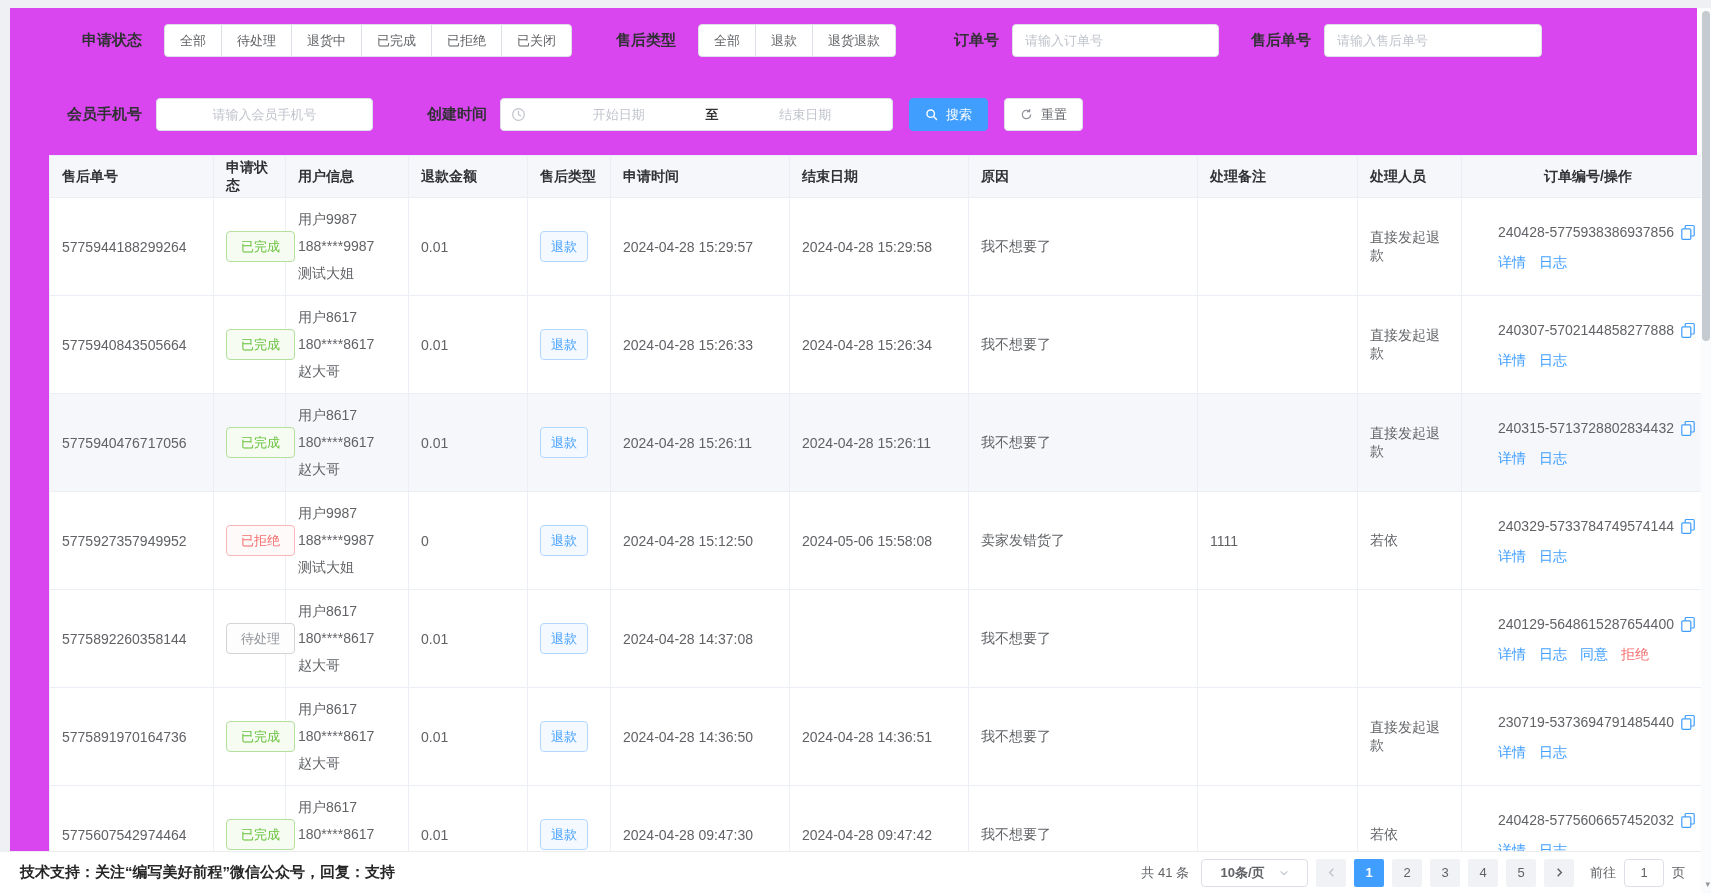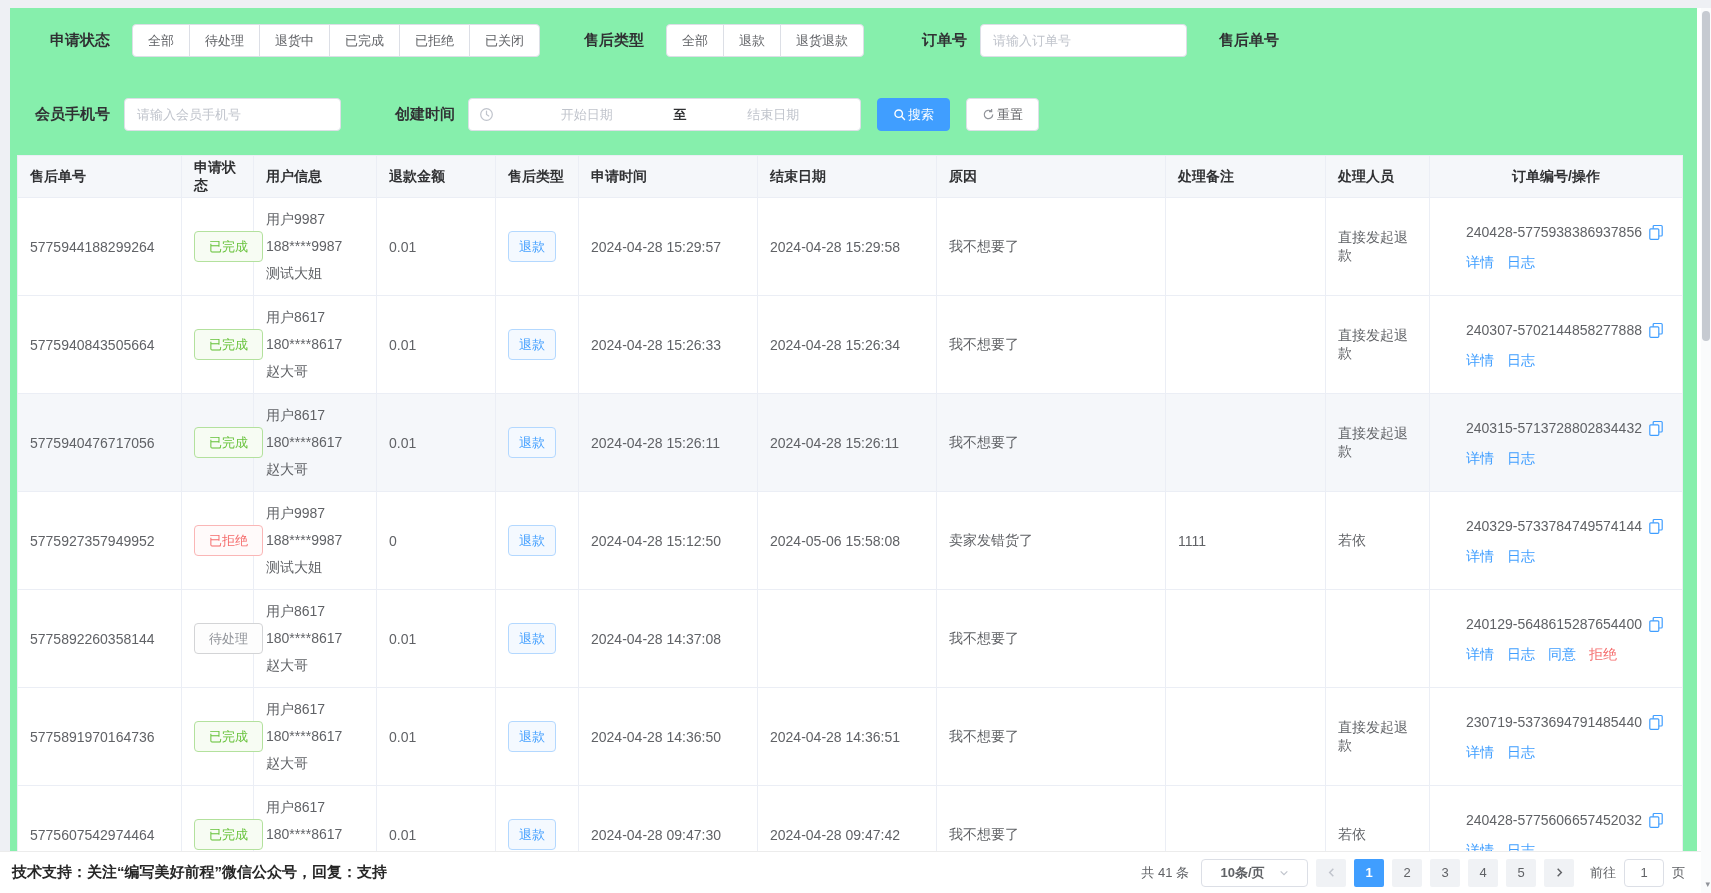--- a/index.html
+++ b/index.html
@@ -1,21 +1,21 @@
 <!DOCTYPE html>
 <html><head>
 <meta charset="utf-8">
 <style>
   * { margin:0; padding:0; box-sizing:border-box; }
   html,body { width:1711px; height:893px; overflow:hidden; background:#fff;
     font-family:"Liberation Sans","DejaVu Sans",sans-serif; }
   .page { position:relative; width:1711px; height:893px; background:#fff; }
   .top-strip { position:absolute; left:0; top:0; width:100%; height:8px; background:#eef0f4; }
   .left-strip { position:absolute; left:0; top:8px; width:10px; height:844px; background:#eef0f4; }
-  .content { position:absolute; left:10px; top:8px; right:14px; bottom:41px; background:#86efac; }
+  .content { position:absolute; left:10px; top:8px; right:14px; bottom:41px; background:#d946ef;padding-left:32px; }
 
   
   .filter-row { display:flex; align-items:center; }
   .filter-row.r1 { margin-top:16px; }
   .filter-row.r2 { margin-top:41px; }
   .flabel { font-size:15px; font-weight:700; color:#303133; white-space:nowrap; }
   .flabel.first { width:100px; text-align:right; }
   .btn-group { display:inline-flex; margin-left:22px; }
   .fbtn { height:33px; padding:0 15px; background:#fff; border:1px solid #dcdfe6;
     font-size:13px; color:#606266; margin-left:-1px; cursor:pointer;
@@ -24,21 +24,21 @@
   .fbtn:last-child { border-radius:0 4px 4px 0; }
   .txt-input { height:33px; border:1px solid #dcdfe6; border-radius:4px; padding:0 12px;
     font-size:13px; color:#606266; font-family:inherit; outline:none; }
   .txt-input::placeholder { color:#c0c4cc; }
   .date-box { display:inline-flex; align-items:center; height:33px; width:393px;
     border:1px solid #dcdfe6; border-radius:4px; margin-left:13px; background:#fff; }
   .date-box .dicon { margin:0 6px 0 10px; color:#c0c4cc; display:flex; }
   .date-ph { flex:1; text-align:center; font-size:13px; color:#c0c4cc; }
   .date-sep { font-size:13px; color:#303133; font-weight:700; }
   .btn { height:33px; border-radius:4px; font-size:13px; display:inline-flex;
-    align-items:center; gap:2px; padding:0 15px; cursor:pointer; border:1px solid transparent;
+    align-items:center; gap:8px; padding:0 15px; cursor:pointer; border:1px solid transparent;
     font-family:inherit; }
   .btn-primary { background:#409eff; border-color:#409eff; color:#fff; margin-left:16px; }
   .btn-plain { background:#fff; border-color:#dcdfe6; color:#606266; margin-left:16px; }
 
   
   .tbl-wrap { margin-left:7px; margin-top:24px; }
   table { border-collapse:collapse; table-layout:fixed; width:1665px; }
   th, td { border:1px solid #ebeef5; font-size:14px; color:#606266; padding:8px 12px;
     text-align:left; vertical-align:middle; word-break:break-all; }
   th { height:42px; background:#f5f7fa; color:#303133; font-weight:700; padding:0 12px; }
@@ -55,21 +55,21 @@
     color:#409eff; background:#f4f9ff; font-size:13px; padding:8px 10px; line-height:1; }
   td.c-op { padding-left:36px; }
   .order-line { line-height:30px; white-space:nowrap; display:flex; align-items:center; gap:6px; }
   .order-no { color:#606266; }
   .copy-ic { display:inline-flex; color:#409eff; cursor:pointer; flex:none; }
   .links { line-height:30px; }
   .op-link { color:#409eff; margin-right:13px; cursor:pointer; }
   .op-link.red { color:#f56c6c; }
 
   
-  .footer-bar { position:absolute; left:0; right:0; bottom:0; height:41px; background:#fff;
+  .footer-bar { position:absolute; left:8px; right:0; bottom:0; height:41px; background:#fff;
     display:flex; align-items:center; box-shadow:0 -1px 0 #ececec; z-index:6; }
   .support { margin-left:12px; font-size:15px; font-weight:700; color:#262626; }
   .pager { margin-left:auto; margin-right:26px; display:flex; align-items:center;
     font-size:13px; color:#606266; }
   .ptotal { margin-right:12px; }
   .psize { width:107px; height:28px; border:1px solid #dcdfe6; border-radius:4px;
     display:flex; align-items:center; justify-content:center; gap:14px; color:#606266;
     cursor:pointer; background:#fff;font-weight:bold; }
   .psize .chev { color:#c0c4cc; display:flex; }
   .pbtn { min-width:30px; height:28px; margin-left:8px; border:none; border-radius:2px;
@@ -111,25 +111,26 @@
         </div>
       <span class="flabel" style="margin-left:44px;">售后类型</span>
       <div class="btn-group" id="type-group">
           <button class="fbtn">全部</button>
           <button class="fbtn">退款</button>
           <button class="fbtn">退货退款</button>
         </div>
       <span class="flabel" style="margin-left:58px;">订单号</span>
       <input class="txt-input" style="width: 207px; margin-left: 13px;" placeholder="请输入订单号">
       <span class="flabel" style="margin-left:32px;">售后单号</span>
+      <input class="txt-input" style="width: 218px; margin-left: 13px;" placeholder="请输入售后单号">
     </div>
 
     <div class="filter-row r2">
       <span class="flabel first">会员手机号</span>
-      <input class="txt-input" style="width: 217px; margin-left: 14px;" placeholder="请输入会员手机号">
+      <input class="txt-input" style="width: 217px; margin-left: 14px; text-align: center;" placeholder="请输入会员手机号">
       <span class="flabel" style="margin-left:54px;">创建时间</span>
       <div class="date-box">
         <span class="dicon">
           <svg width="15" height="15" viewBox="0 0 16 16">
               <circle cx="8" cy="8" r="6.2" fill="none" stroke="currentColor" stroke-width="1.3"></circle>
               <path d="M8 4.5V8l2.4 1.6" fill="none" stroke="currentColor" stroke-width="1.3" stroke-linecap="round"></path>
             </svg>
         </span>
         <span class="date-ph">开始日期</span>
         <span class="date-sep">至</span>

